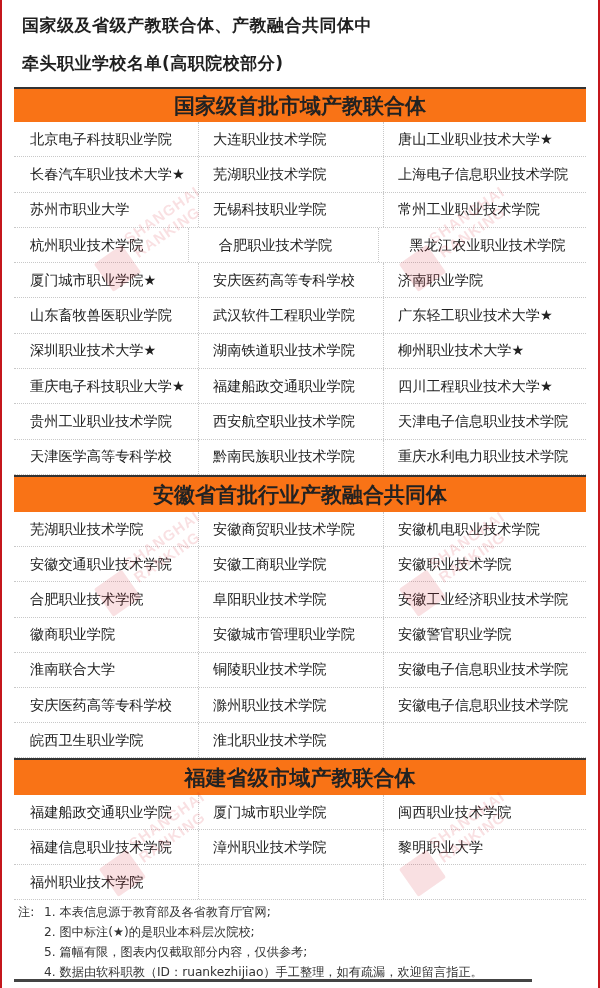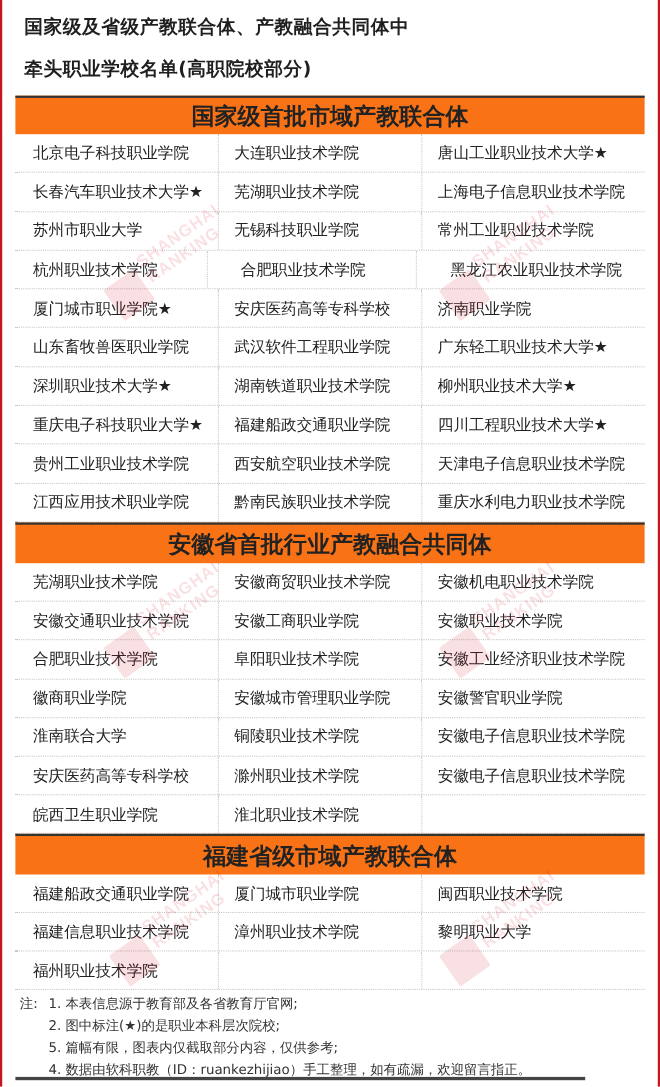--- a/index.html
+++ b/index.html
@@ -100,21 +100,21 @@
         <div class="cell c0">重庆电子科技职业大学★</div>
         <div class="cell c1">福建船政交通职业学院</div>
         <div class="cell c2">四川工程职业技术大学★</div>
       </div>
       <div class="row" style="height: 35.3px;">
         <div class="cell c0">贵州工业职业技术学院</div>
         <div class="cell c1">西安航空职业技术学院</div>
         <div class="cell c2">天津电子信息职业技术学院</div>
       </div>
       <div class="row" style="height: 35.3px;">
-        <div class="cell c0">江西应用技术职业学院</div>
+        <div class="cell c0">天津医学高等专科学校</div>
         <div class="cell c1">黔南民族职业技术学院</div>
         <div class="cell c2">重庆水利电力职业技术学院</div>
       </div>
     </div>
 </div>
 
 <div class="table" style="top:475px;">
   <div class="sec-header" style="height:37px;">安徽省首批行业产教融合共同体</div>
   <div id="s1rows">
       <div class="row" style="height: 35.2px;">

